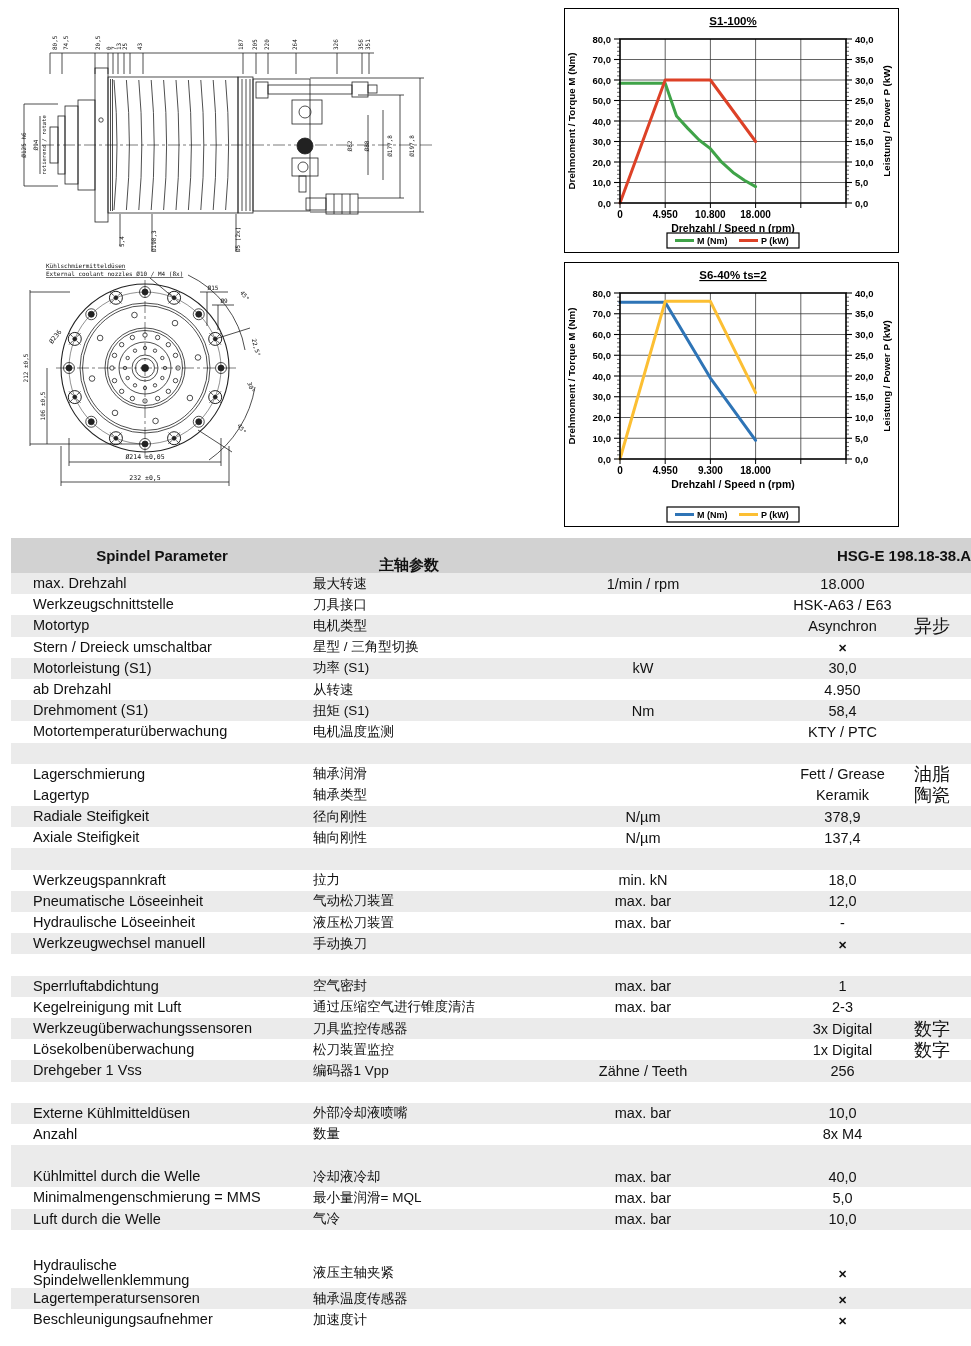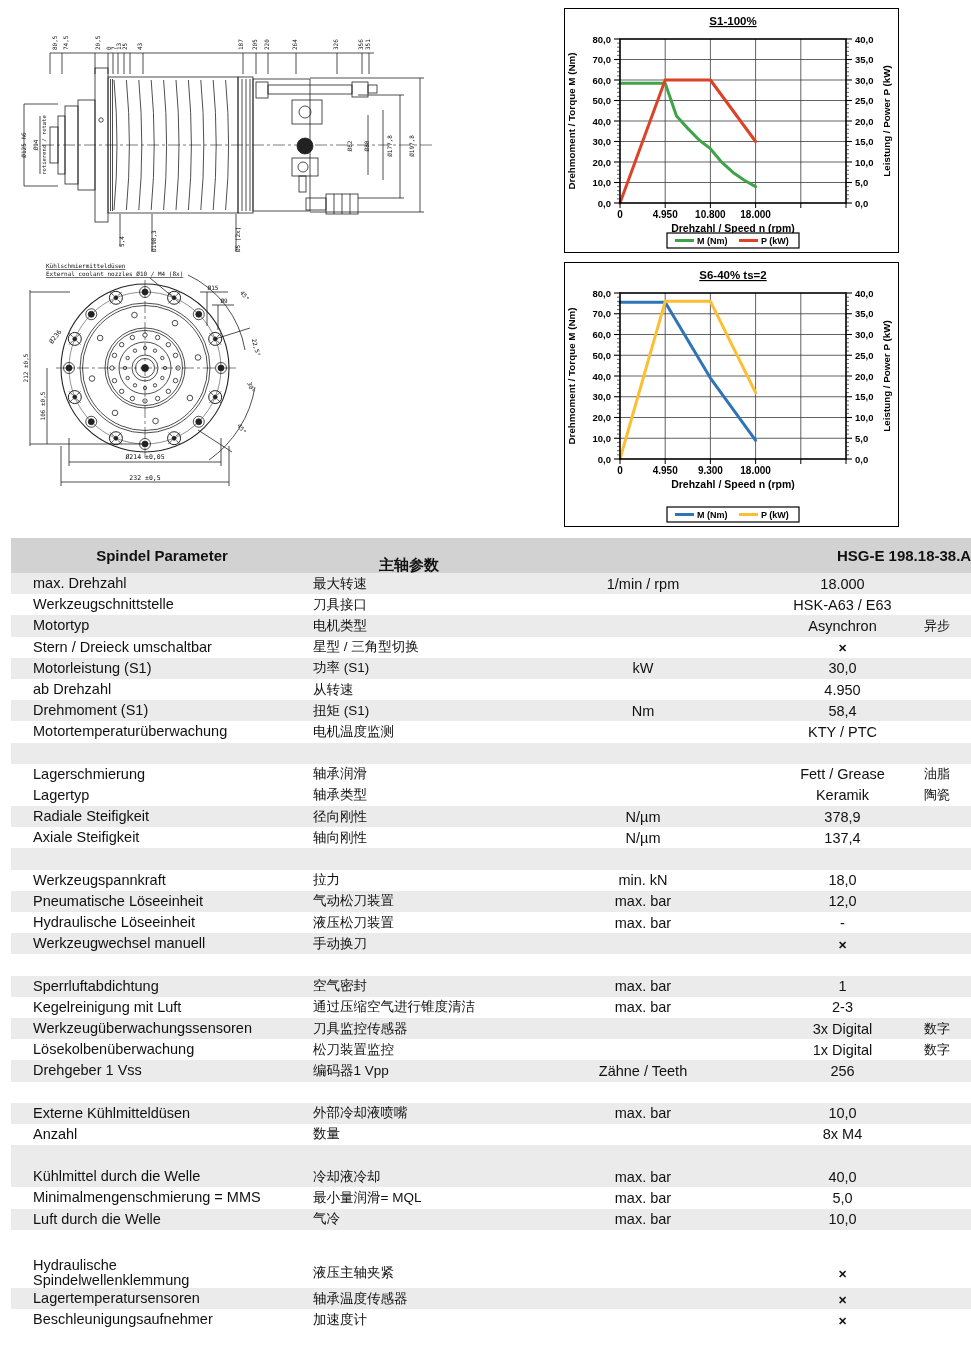--- a/index.html
+++ b/index.html
@@ -23,21 +23,21 @@
   .h3{width:120px;}
   .h4{flex:1;text-align:right;}
   .trow{display:flex;align-items:center;min-height:21.2px;font-size:14.5px;}
   .trow.gray{background:#ebebeb;align-items:center;}
   .trow.tall{min-height:29px;margin-top:28px;}
   .trow.sep{min-height:21.2px;}
   .c1{width:280px;padding-left:22px;white-space:pre-line;line-height:1.05;}
   .c2{width:270px;font-size:13.5px;}
   .c3{width:120px;text-align:center;}
   .c4{flex:1;text-align:center;position:relative;}
-  .c4 .sfx{position:absolute;right:32px;top:50%;transform:translateY(-50%);font-size:13px;}
+  .c4 .sfx{position:absolute;right:32px;top:50%;transform:translateY(-50%);font-size:18px;}
   .cross{font-size:11px;font-weight:bold;}
 </style>
 </head>
 <body>
 
 <svg class="drawing" width="560" height="530" viewBox="0 0 560 530">
   <g stroke="#222" stroke-width="0.8" fill="none">
 
     <line x1="42" y1="145" x2="432" y2="145" stroke-width="0.6" stroke-dasharray="12 3 3 3"></line>
 

